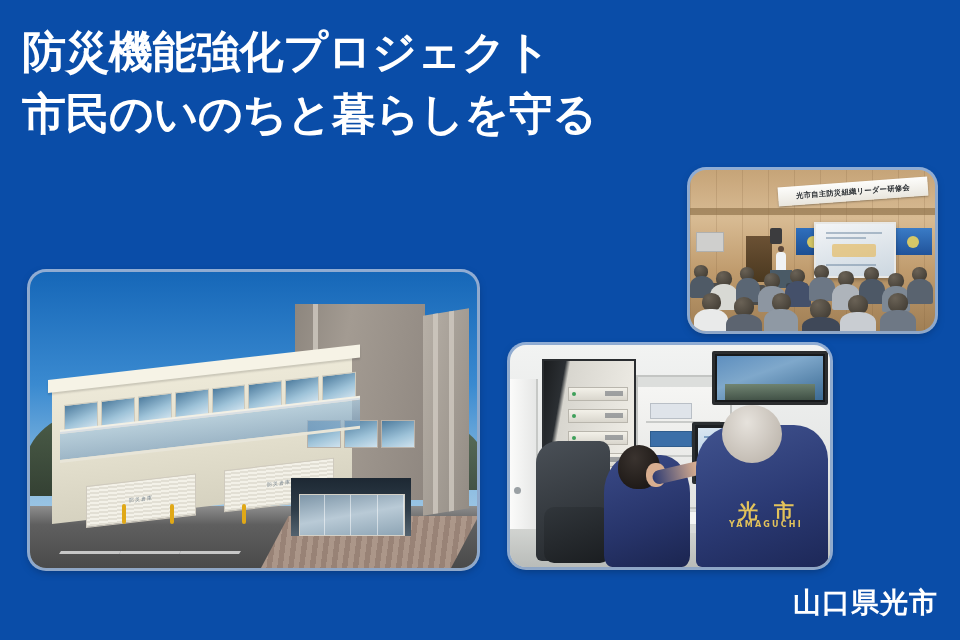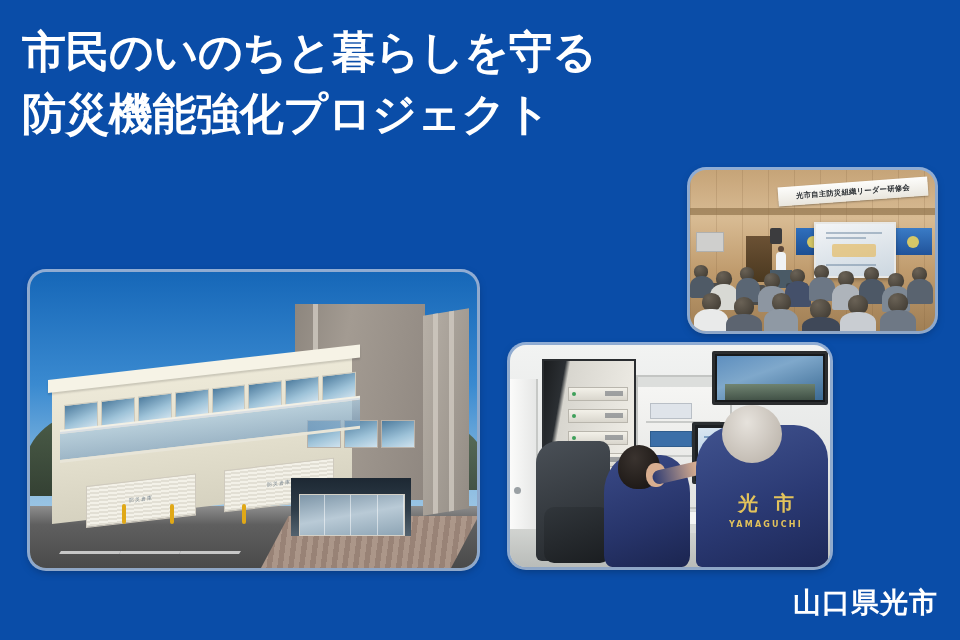--- a/index.html
+++ b/index.html
@@ -241,32 +241,32 @@
   }
   .w-man-head{
     position:absolute;left:212px;bottom:104px;width:60px;height:58px;border-radius:50%;
     background:radial-gradient(ellipse at 42% 30%,#e6e2dc,#b5ada3);
   }
   .jacket-text{
     position:absolute;left:204px;bottom:38px;width:104px;text-align:center;
     color:#e3c35b;font-weight:bold;line-height:1;
   }
   .jacket-kanji{font-size:20px;letter-spacing:16px;display:block;text-indent:16px;}
-  .jacket-roman{font-size:8px;letter-spacing:2.2px;display:block;margin-top:8px;}
+  .jacket-roman{font-size:8px;letter-spacing:2.2px;display:block;margin-top:0;}
   .desk{position:absolute;left:150px;bottom:34px;width:150px;height:10px;background:#d7d9d7;border-top:1px solid #eceeec;}
   .papers{position:absolute;left:160px;bottom:42px;width:42px;height:12px;background:#f4f5f4;border:1px solid #d4d6d4;}
 </style>
 </head>
 <body style="background: rgb(10, 77, 168);">
 
 <div class="slide" style="background: rgb(10, 77, 168);">
 
   <div class="title-block">
+    <div class="title-line l3">防災機能強化プロジェクト</div>
     <div class="title-line l2">市民のいのちと暮らしを守る</div>
-    <div class="title-line l3">防災機能強化プロジェクト</div>
   </div>
 
   <div class="photo" id="photo-building">
     <div class="scene">
       <div class="sky"></div>
       <div class="hill-l"></div>
       <div class="hill-r"></div>
 
       <div class="ground">
         <div class="pave"></div>

